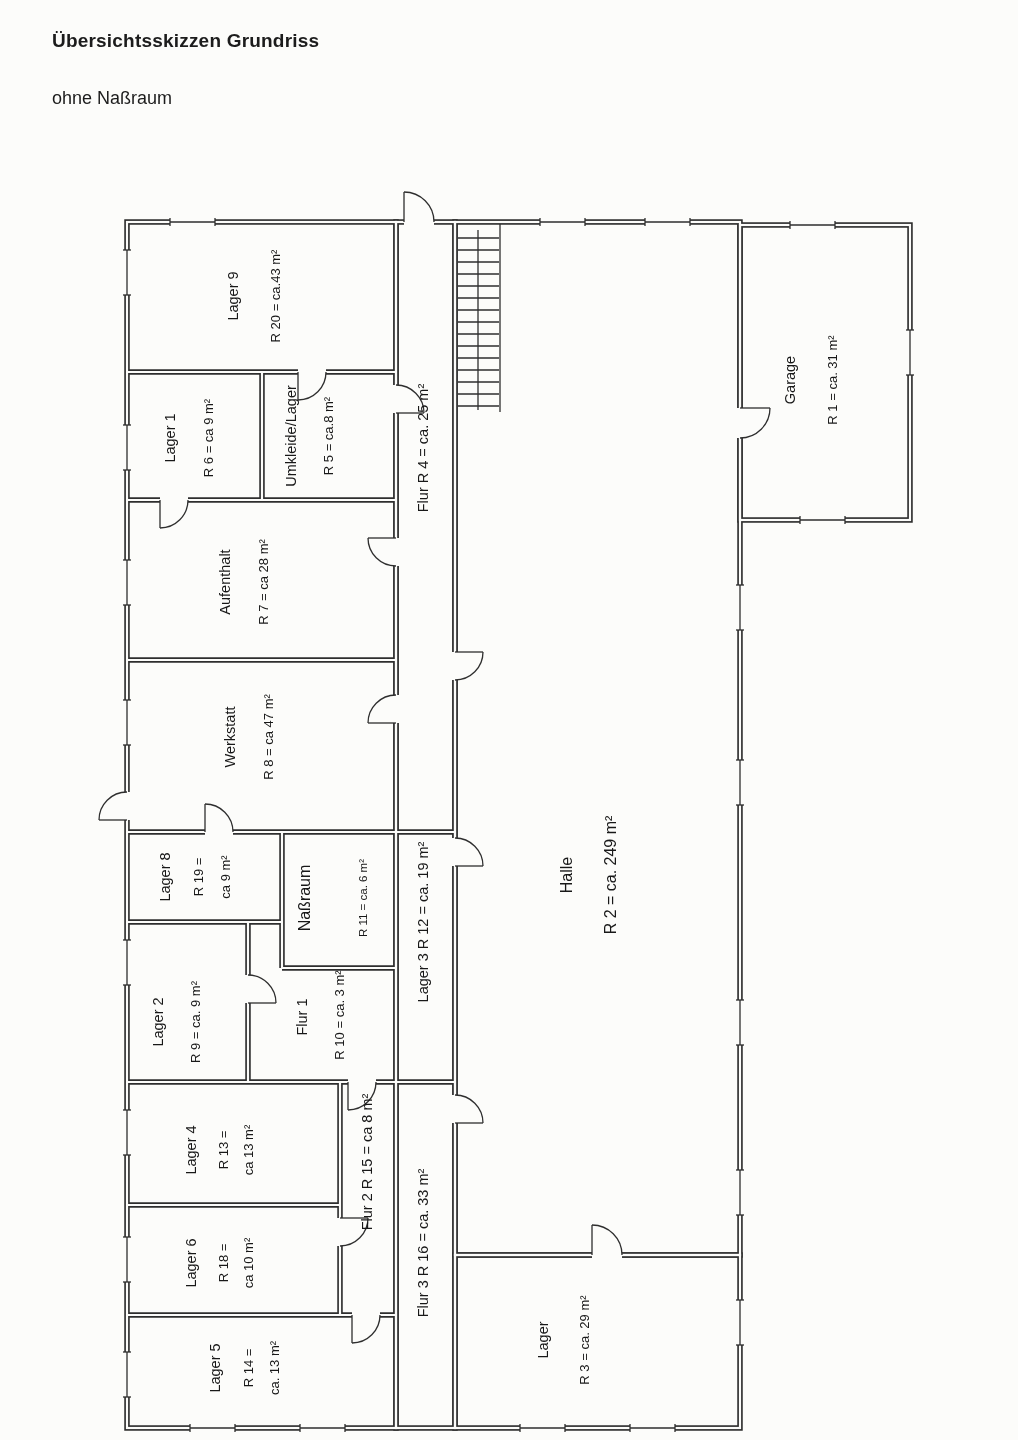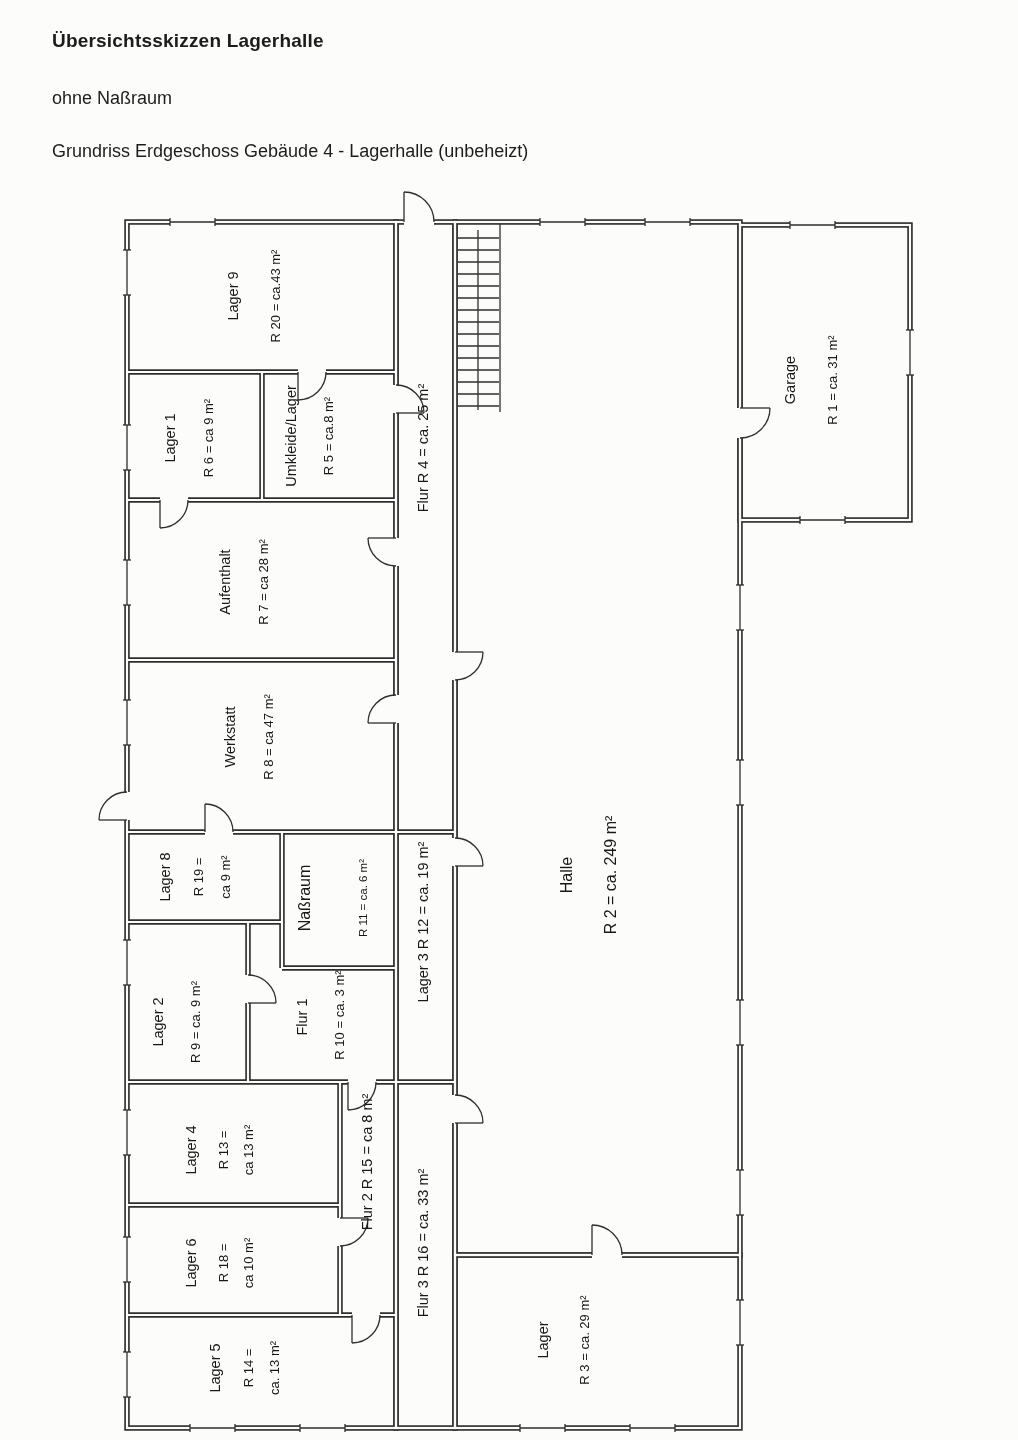--- a/index.html
+++ b/index.html
@@ -23,23 +23,22 @@
   .big   { font-size:16px; }
   .small { font-size:11.5px; }
   .thin  { stroke:#2e2e2e; stroke-width:1.3; fill:none; }
   .wgap  { fill:#fcfcfa; stroke:none; }
 </style>
 </head>
 <body>
 
 <div class="page">
 
-  <div class="hdr-title">Übersichtsskizzen Lagerhalle</div>
+  <div class="hdr-title">Übersichtsskizzen Grundriss</div>
   <div class="hdr-sub">ohne Naßraum</div>
-  <div class="hdr-cap">Grundriss Erdgeschoss Gebäude 4 - Lagerhalle (unbeheizt)</div>
 
   <svg class="plan" width="1018" height="1440" viewBox="0 0 1018 1440">
 
     <defs>
       <g id="wallpaths">
 
         <rect x="127" y="222" width="269" height="1206"></rect>
         <rect x="396" y="222" width="59" height="1206"></rect>
         <rect x="455" y="222" width="285" height="1033"></rect>
         <rect x="455" y="1255" width="285" height="173"></rect>

